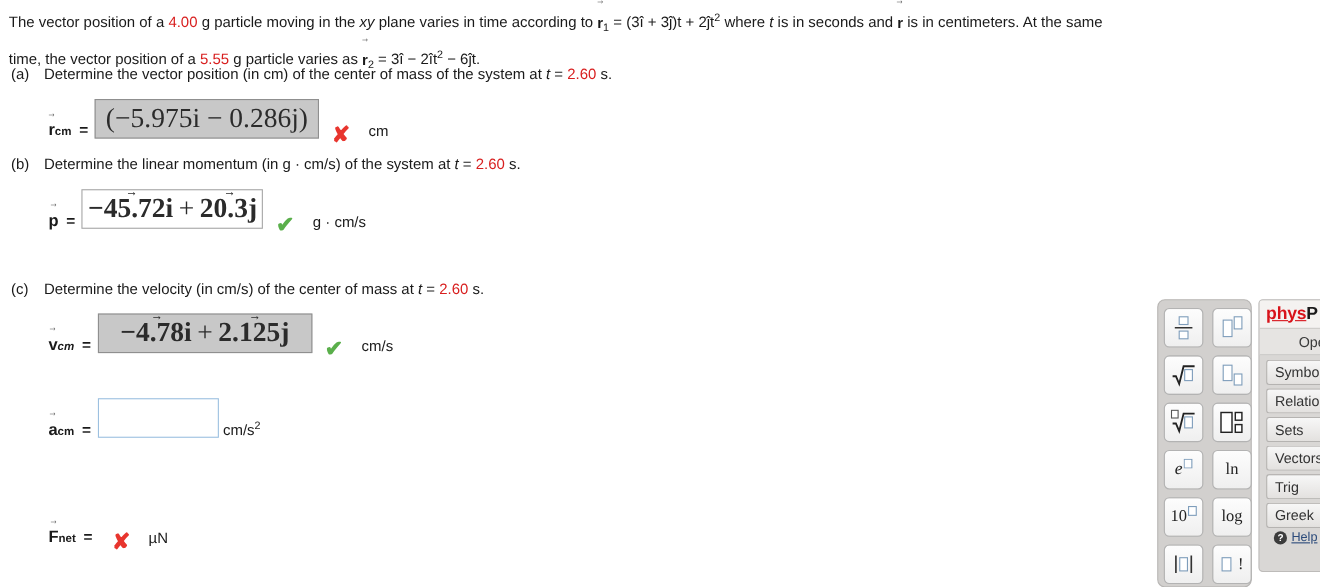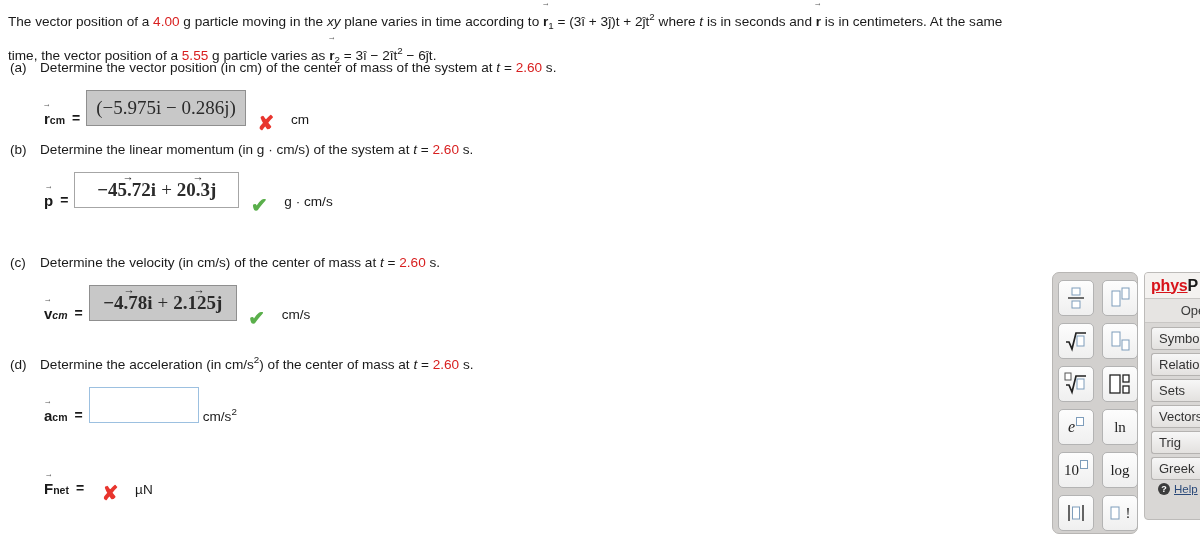--- a/index.html
+++ b/index.html
@@ -76,21 +76,21 @@
   .eq { font-size: 14px; font-weight: bold; margin-right: 6px; }
 
   .ansbox {
     border: 1px solid #a6a6a6;
     height: 36px;
     display: flex;
     align-items: center;
     justify-content: center;
     padding: 12px 9px;
     font-family: "Liberation Serif", serif;
-    font-size: 19px;
+    font-size: 25px;
     color: #2b2b2b;
     white-space: nowrap;
   }
   .ansbox.grey { background: #c8c8c8; border-color: #8f8f8f; }
   .ansbox.white { background: #ffffff; border-color: #a6a6a6; }
   .ansbox.empty {
     background: #ffffff;
     border: 1px solid #9cc0e0;
     width: 110px;
   }
@@ -279,34 +279,31 @@
     </div>
   </div>
 
   <div class="part" style="top:253px;">
     <div class="part-head">
       <span class="part-label">(c)</span><span>Determine the velocity (in cm/s) of the center of mass at </span><span class="it">t</span><span> = </span><span class="red">2.60</span><span> s.</span>
     </div>
     <div class="answer-row">
       <span class="lhs"><span class="arrowtop">v</span><span class="sub-it">cm</span></span>
       <span class="eq">=</span>
-      <div class="ansbox grey" style="width:148px;">
+      <div class="ansbox grey" style="width:195px;">
         <span class="mathvec">−4.78i</span>
         <span style="margin:0 5px;">+</span>
         <span class="mathvec">2.125j</span>
       </div>
       <span class="mark right">✔</span>
       <span class="units">cm/s</span>
     </div>
   </div>
 
   <div class="part" style="top:350px;">
-    <div class="part-head">
-      <span class="part-label">(d)</span><span>Determine the acceleration (in cm/s</span><sup>2</sup><span>) of the center of mass at </span><span class="it">t</span><span> = </span><span class="red">2.60</span><span> s.</span>
-    </div>
     <div class="answer-row">
       <span class="lhs"><span class="arrowtop">a</span><span class="sub">cm</span></span>
       <span class="eq">=</span>
       <div class="ansbox empty">
         <span></span>
       </div>
       <span class="units" style="margin-left:4px;"><span>cm/s</span><sup>2</sup></span>
     </div>
   </div>
 

